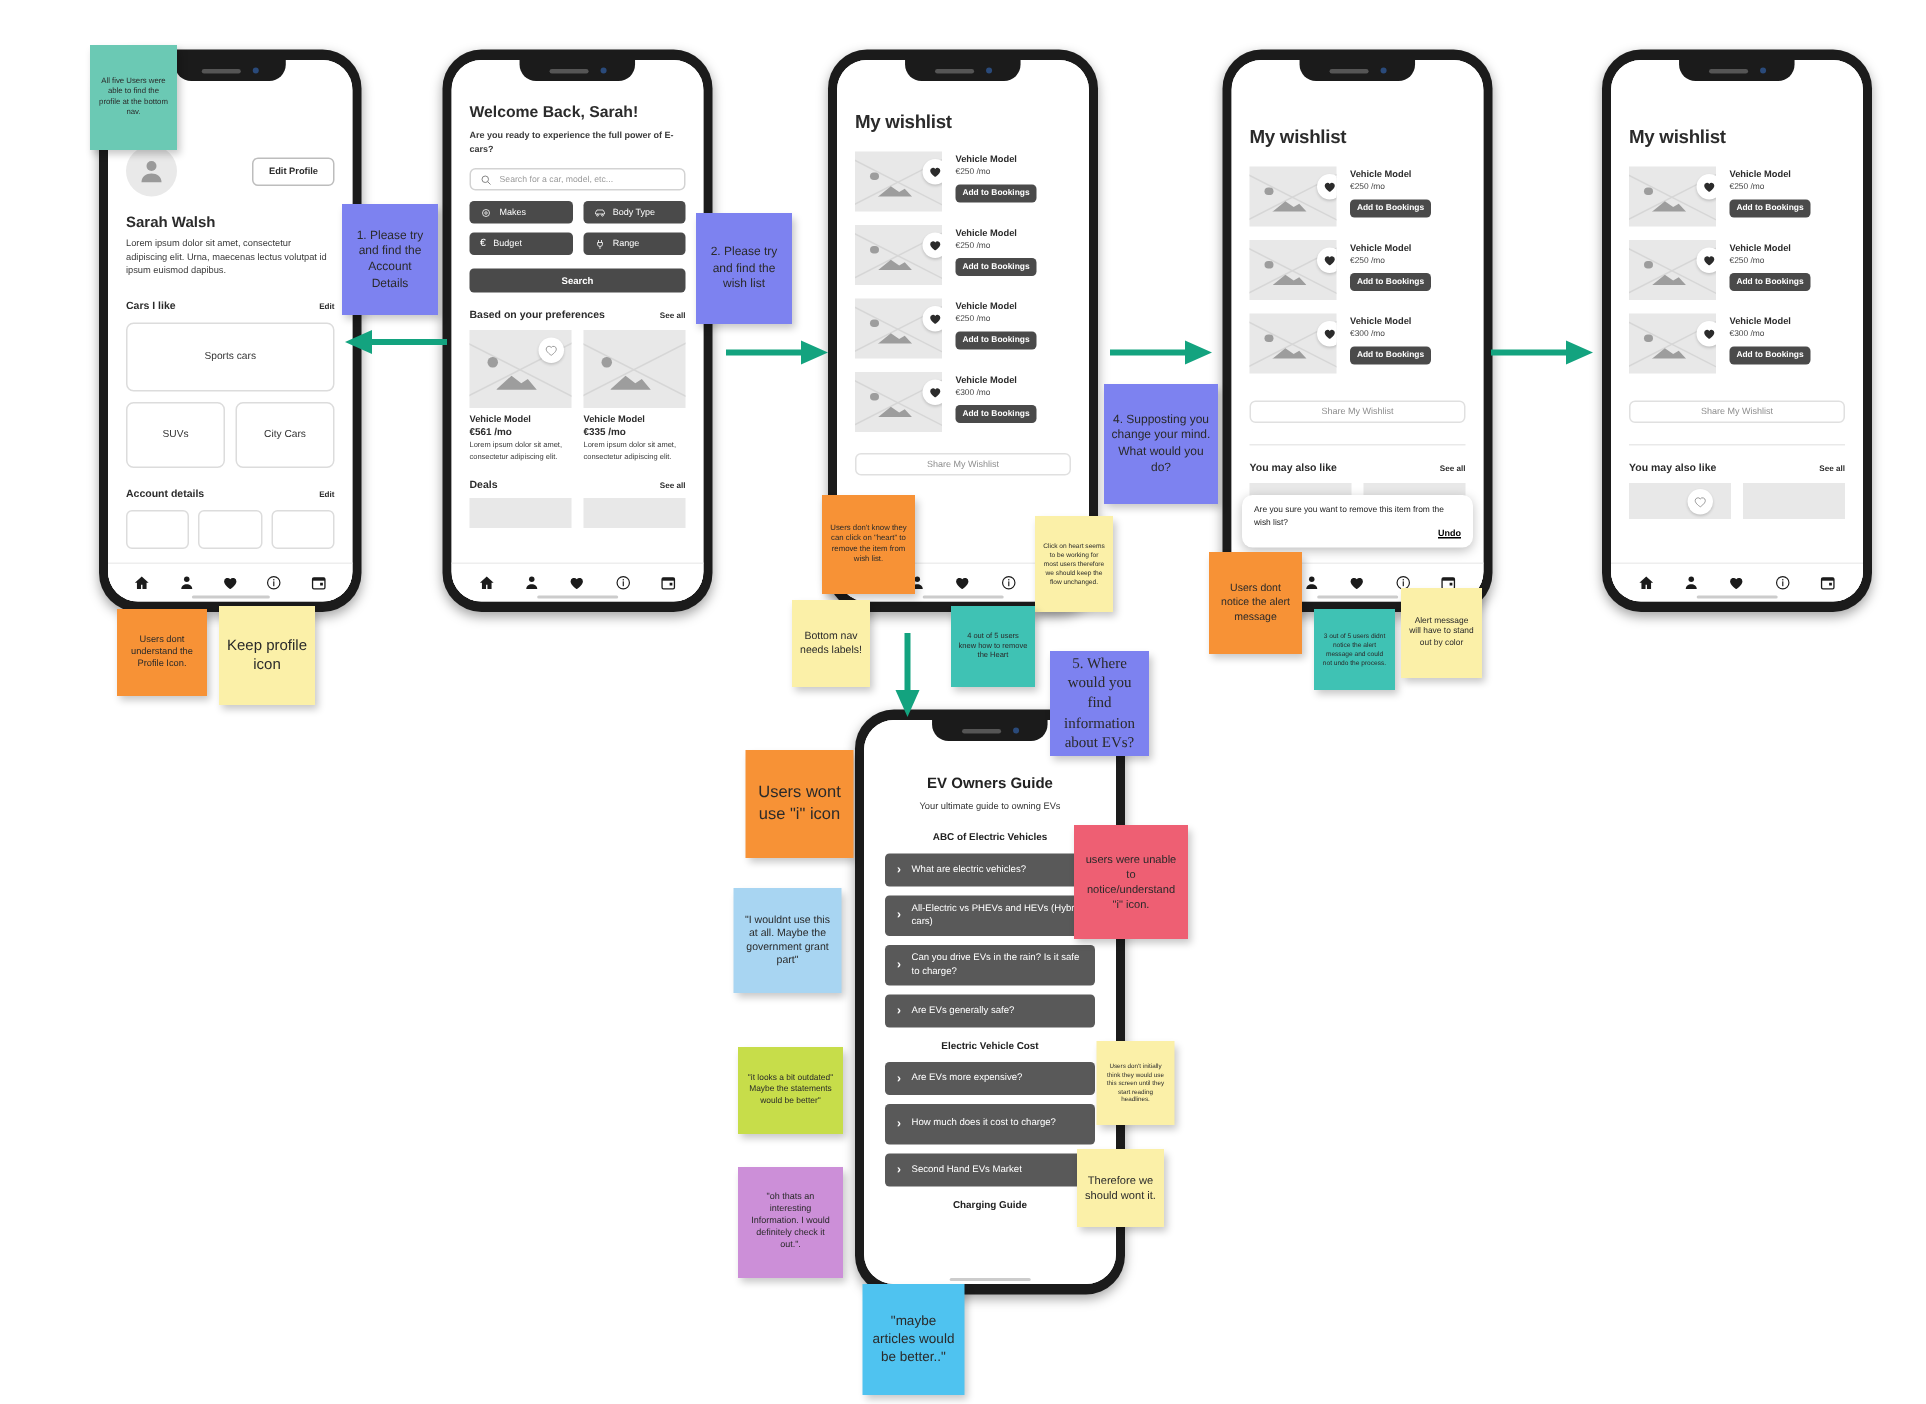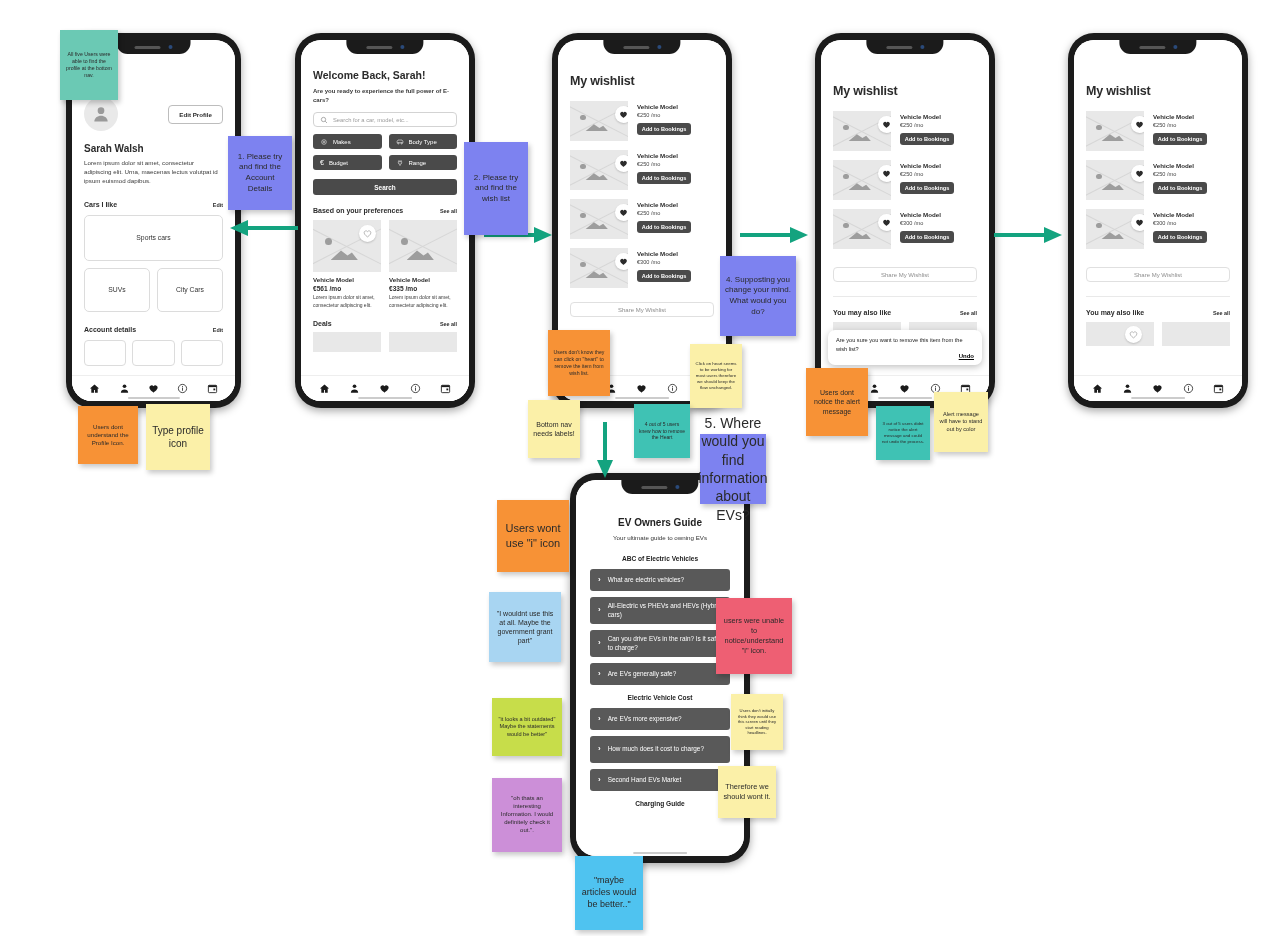--- a/index.html
+++ b/index.html
@@ -636,33 +636,33 @@
           </div>
         <div class="ev-cat">Charging Guide</div>
       </div>
       <div class="homeind"></div>
     </div>
   </div>
 
   <div class="note" style="left:60px;top:30px;width:58px;height:70px;background:#6bc9b4;font-size:5.2px;">All five Users were able to find the profile at the bottom nav.</div>
   <div class="note" style="left:228px;top:136px;width:64px;height:74px;background:#7d82f0;font-size:8px;">1. Please try and find the Account Details</div>
   <div class="note" style="left:78px;top:406px;width:60px;height:58px;background:#f79236;font-size:6.2px;">Users dont understand the Profile Icon.</div>
-  <div class="note" style="left:146px;top:404px;width:64px;height:66px;background:#fbf0a8;font-size:10px;">Type profile icon</div>
-  <div class="note" style="left:464px;top:142px;width:64px;height:93px;background:#7d82f0;font-size:8px;">2. Please try and find the wish list</div>
-  <div class="note" style="left:720px;top:256px;width:76px;height:80px;background:#7d82f0;font-size:8px;">4. Supposting you change your mind. What would you do?</div>
+  <div class="note" style="left:146px;top:404px;width:64px;height:66px;background:#fbf0a8;font-size:10px;">Keep profile icon</div>
+  <div class="note" style="left:464px;top:142px;width:64px;height:74px;background:#7d82f0;font-size:8px;">2. Please try and find the wish list</div>
+  <div class="note" style="left:736px;top:256px;width:76px;height:80px;background:#7d82f0;font-size:8px;">4. Supposting you change your mind. What would you do?</div>
   <div class="note" style="left:548px;top:330px;width:62px;height:66px;background:#f79236;font-size:5.2px;">Users don't know they can click on "heart" to remove the item from wish list.</div>
   <div class="note" style="left:690px;top:344px;width:52px;height:64px;background:#fbf0a8;font-size:4.4px;">Click on heart seems to be working for most users therefore we should keep the flow unchanged.</div>
   <div class="note" style="left:528px;top:400px;width:52px;height:58px;background:#fbf0a8;font-size:7px;">Bottom nav needs labels!</div>
   <div class="note" style="left:634px;top:404px;width:56px;height:54px;background:#3fc2b4;font-size:5px;">4 out of 5 users knew how to remove the Heart</div>
-  <div class="note" style="left:700px;top:434px;width:66px;height:70px;background:#7d82f0;font-size:14px;">5. Where would you find information about EVs?</div>
+  <div class="note" style="left:700px;top:434px;width:66px;height:70px;background:#7d82f0;font-size:10px;font-family:Liberation Serif, serif;">5. Where would you find information about EVs?</div>
   <div class="note" style="left:806px;top:368px;width:62px;height:68px;background:#f79236;font-size:7px;">Users dont notice the alert message</div>
   <div class="note" style="left:876px;top:406px;width:54px;height:54px;background:#3fc2b4;font-size:4.4px;">3 out of 5 users didnt notice the alert message and could not undo the process.</div>
   <div class="note" style="left:934px;top:392px;width:54px;height:60px;background:#fbf0a8;font-size:5.6px;">Alert message will have to stand out by color</div>
   <div class="note" style="left:497px;top:500px;width:72px;height:72px;background:#f79236;font-size:11px;">Users wont use "i" icon</div>
   <div class="note" style="left:489px;top:592px;width:72px;height:70px;background:#a8d5f2;font-size:7px;">"I wouldnt use this at all. Maybe the government grant part"</div>
   <div class="note" style="left:492px;top:698px;width:70px;height:58px;background:#c7dd4a;font-size:5.6px;">"it looks a bit outdated" Maybe the statements would be better"</div>
   <div class="note" style="left:492px;top:778px;width:70px;height:74px;background:#cc8fd8;font-size:6px;">"oh thats an interesting Information. I would definitely check it out.".</div>
-  <div class="note" style="left:716px;top:550px;width:76px;height:76px;background:#ee5f73;font-size:7.4px;margin-top:48px;">users were unable to notice/understand "i" icon.</div>
+  <div class="note" style="left:716px;top:550px;width:76px;height:76px;background:#ee5f73;font-size:7.4px;">users were unable to notice/understand "i" icon.</div>
   <div class="note" style="left:731px;top:694px;width:52px;height:56px;background:#fbf0a8;font-size:4.2px;">Users don't initially think they would use this screen until they start reading headlines.</div>
   <div class="note" style="left:718px;top:766px;width:58px;height:52px;background:#fbf0a8;font-size:7.4px;">Therefore we should wont it.</div>
   <div class="note" style="left:575px;top:856px;width:68px;height:74px;background:#4fc3f0;font-size:9px;">"maybe articles would be better.."</div>
 
 </div>
 
 </body></html>

